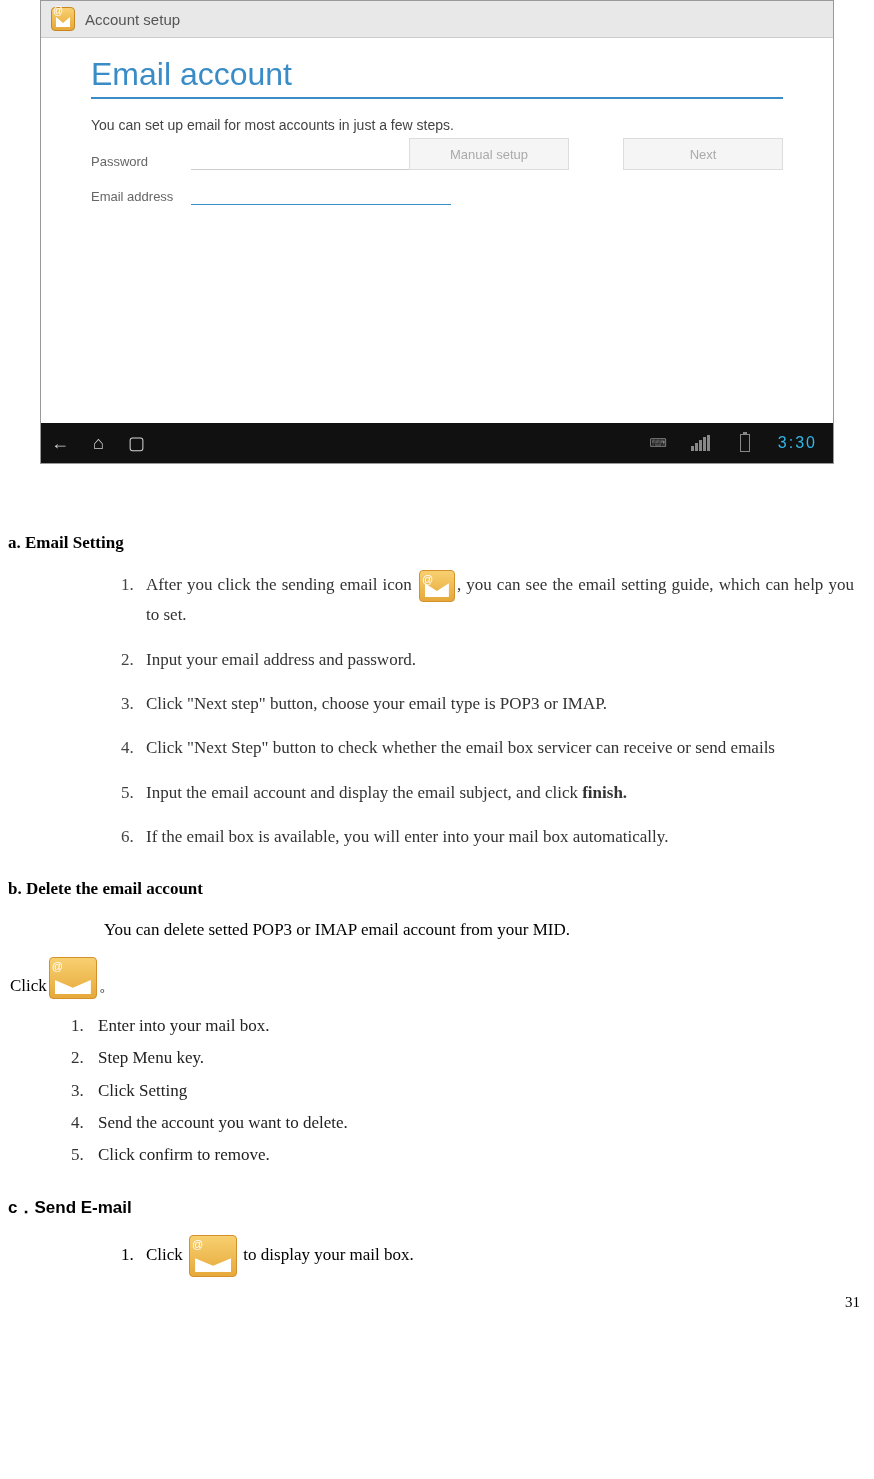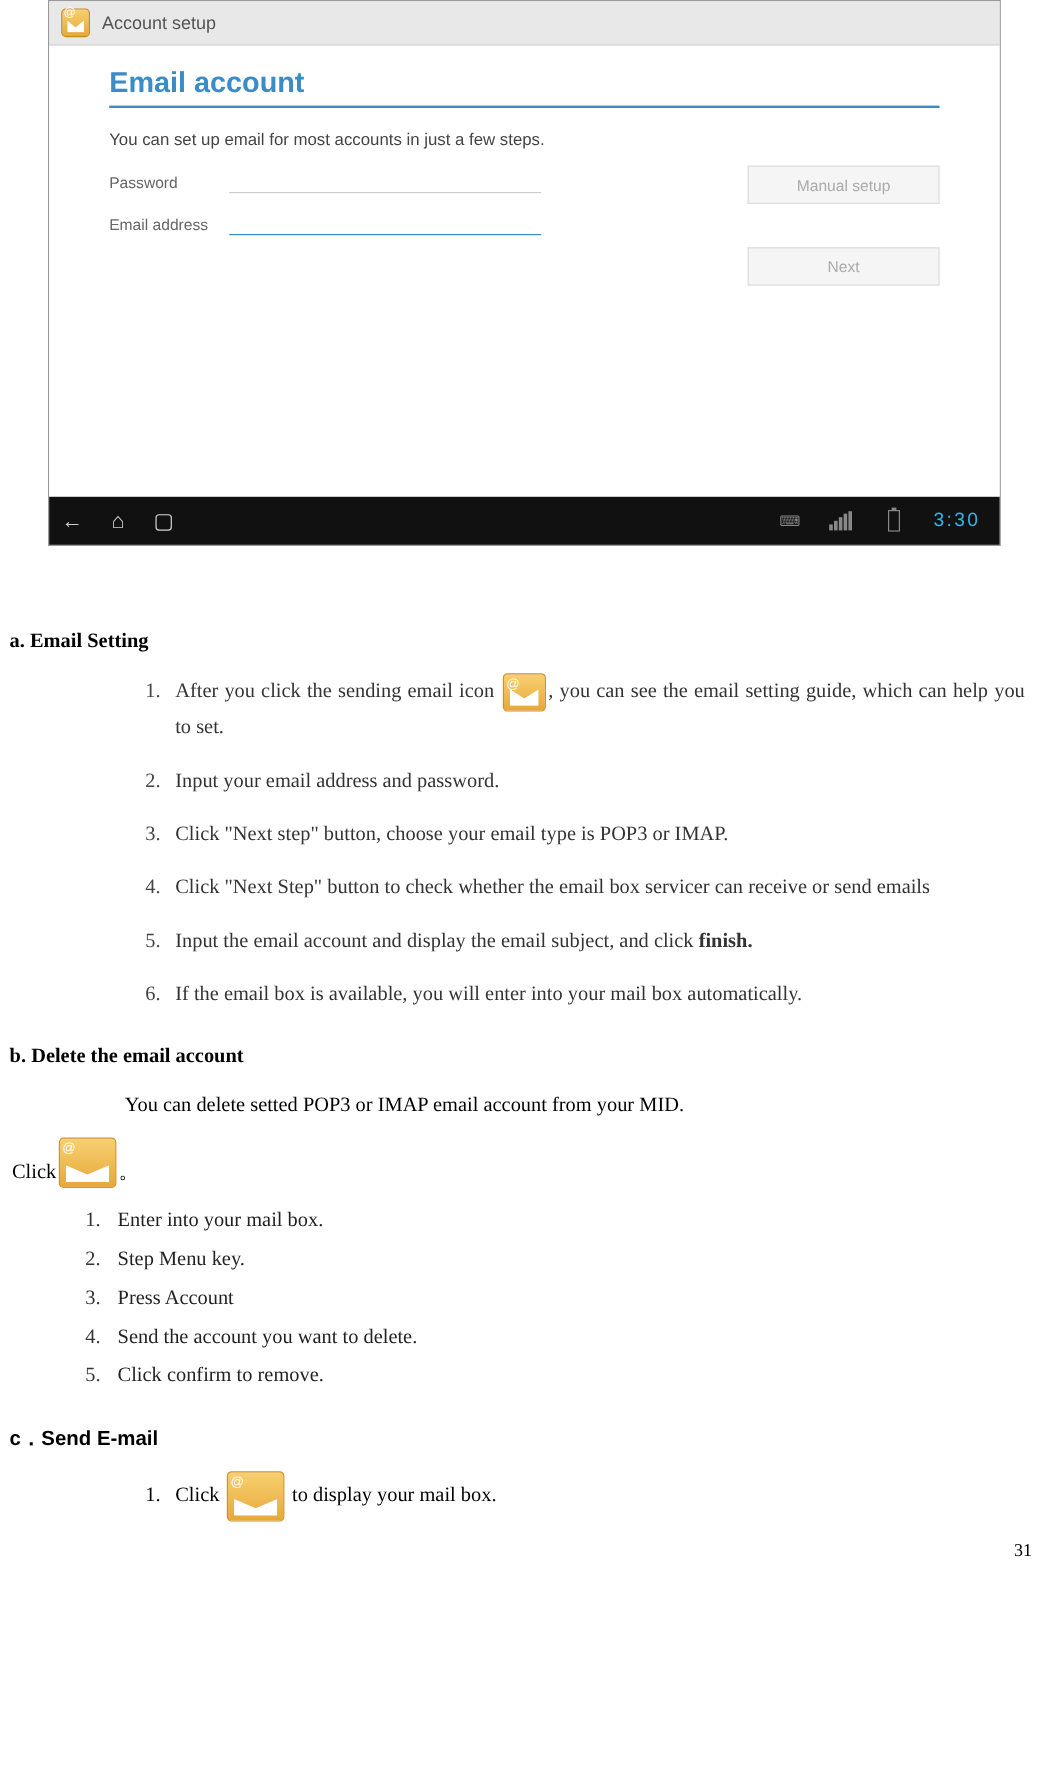--- a/index.html
+++ b/index.html
@@ -57,22 +57,22 @@
     font-family: Arial, sans-serif;
   }
   .setup-body {
     background: #fff;
     padding: 18px 50px 200px 50px;
     font-family: Arial, sans-serif;
     position: relative;
   }
   .setup-title {
     color: #3a8cc7;
-    font-size: 24px;
-    font-weight: bold;
+    font-size: 32px;
+    font-weight: normal;
     border-bottom: 2px solid #3a8cc7;
     display: block;
     padding-bottom: 4px;
     margin-bottom: 18px;
     width: fit-content;
     min-width: 100%;
   }
   .setup-desc {
     font-size: 14px;
     color: #444;
@@ -94,22 +94,22 @@
     height: 16px;
   }
   .form-row .underline.grey {
     border-bottom-color: #ccc;
   }
   .setup-buttons {
     position: absolute;
     right: 50px;
     top: 100px;
     display: flex;
-    flex-direction: column;
-    gap: 36px;
+    flex-direction: row;
+    gap: 54px;
   }
   .setup-buttons button {
     width: 160px;
     height: 32px;
     background: #f5f5f5;
     border: 1px solid #ddd;
     color: #aaa;
     font-size: 13px;
     font-family: Arial, sans-serif;
     cursor: default;
@@ -306,21 +306,21 @@
 
     <div class="click-line">
       <span>Click</span>
       <span class="inline-icon big"></span>
       <span class="cjk-period">。</span>
     </div>
 
     <ol class="steps-b">
       <li>Enter into your mail box.</li>
       <li>Step Menu key.</li>
-      <li>Press Account</li>
+      <li>Click Setting</li>
       <li>Send the account you want to delete.</li>
       <li>Click confirm to remove.</li>
     </ol>
 
     <div class="sec-head" style="font-family: Arial, 'Times New Roman', serif;">
       <span style="font-family:Arial,sans-serif;">c．</span><span>Send E-mail</span>
     </div>
 
     <ol class="steps-c">
       <li>

